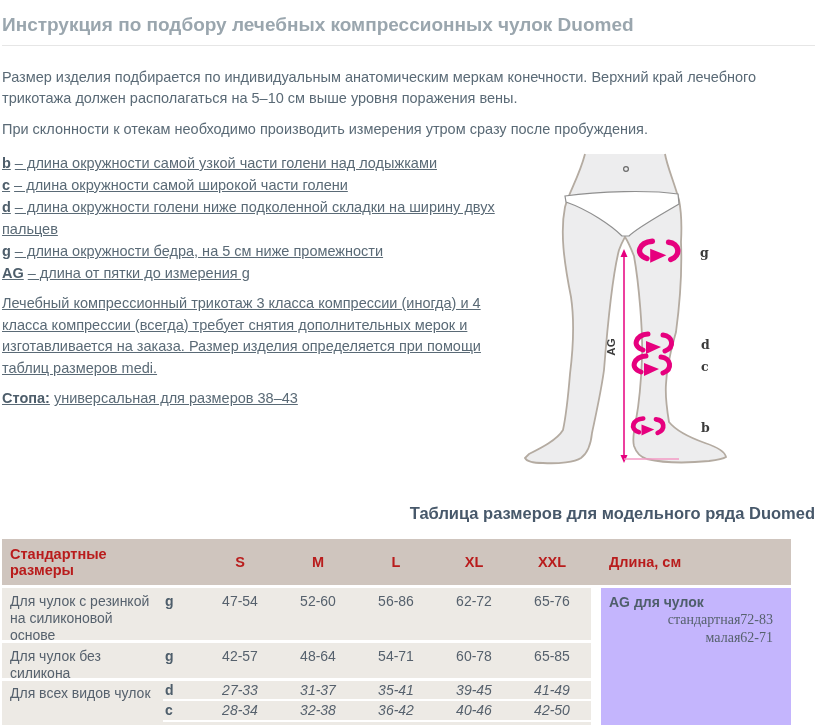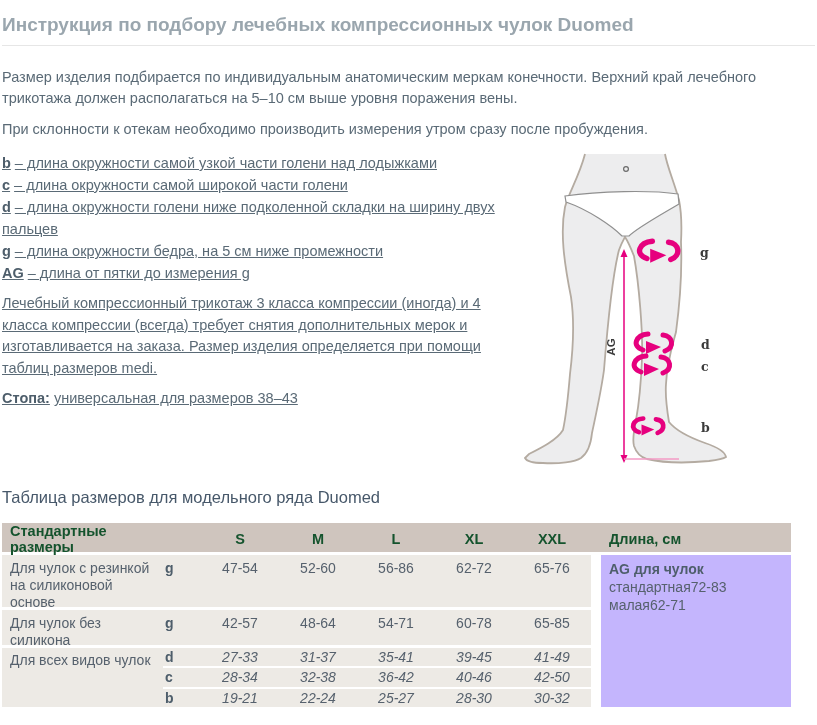--- a/index.html
+++ b/index.html
@@ -23,29 +23,29 @@
   .measure-list { list-style:none; }
   .measure-item { font-size:14.5px; line-height:22px; }
   .measure-key { font-weight:700; color:#4e5e6b; margin-right:4px; }
 
   .note { font-size:14.5px; line-height:21.5px; margin-top:9px; }
   .foot-line { font-size:14.5px; line-height:21px; margin-top:9px; }
   .foot-label { font-weight:700; color:#4e5e6b; margin-right:4px; }
 
   .leg-figure { width:246px; margin-left:12px; flex:0 0 246px; }
 
-  .section-title { font-size:16.5px; font-weight:400; color:#47586a; margin-top:0; }
+  .section-title { font-size:16.5px; font-weight:700; color:#47586a; margin-top:16px;text-align:right; }
 
   
   .size-table { width:789px; margin-top:9px; font-size:14px; }
   .thead {
     display:grid;
     grid-template-columns:161px 38px repeat(5,78px) 10px 1fr;
-    background:#cfc5be; height:29px; align-items:center;
-    color:#14532d; font-weight:700; font-size:14.5px;margin-top:16px;
+    background:#cfc5be; height:46px; align-items:center;
+    color:#b91c1c; font-weight:700; font-size:14.5px;margin-top:16px;
   }
   .thead .h-label { padding-left:8px; }
   .thead .h-size { text-align:center; }
   .thead .h-len { padding-left:8px; }
 
   .tbody { display:grid; grid-template-columns:589px 10px 190px; margin-top:3px; align-items:stretch; }
   .main-rows { display:flex; flex-direction:column; gap:3px; }
   .trow {
     background:#edeae5;
     display:grid; grid-template-columns:161px 38px repeat(5,78px);
@@ -63,21 +63,21 @@
   .sub-row {
     background:#edeae5;
     display:grid; grid-template-columns:38px repeat(5,78px);
     height:18.33px; align-items:center;
   }
   .sub-row .cell-letter { padding-top:0; }
   .sub-row .cell-val { padding-top:0;font-style:italic; }
 
   .length-cell { background:#c4b5fd; padding:5px 18px 0 8px; color:#56616d; }
   .length-title { font-weight:700; color:#4e5e6b; line-height:18px; }
-  .length-entry { display:flex; justify-content:flex-start; line-height:18px; }
+  .length-entry { display:flex; justify-content:flex-end; line-height:18px;font-family:Liberation Serif, serif; }
 </style>
 </head>
 <body>
 
 <div class="container">
 
   <div class="page-title">Инструкция по подбору лечебных компрессионных чулок Duomed</div>
   <hr class="rule">
 
   <p class="para">Размер изделия подбирается по индивидуальным анатомическим меркам конечности. Верхний край лечебного трикотажа должен располагаться на 5–10 см выше уровня поражения вены.</p>

